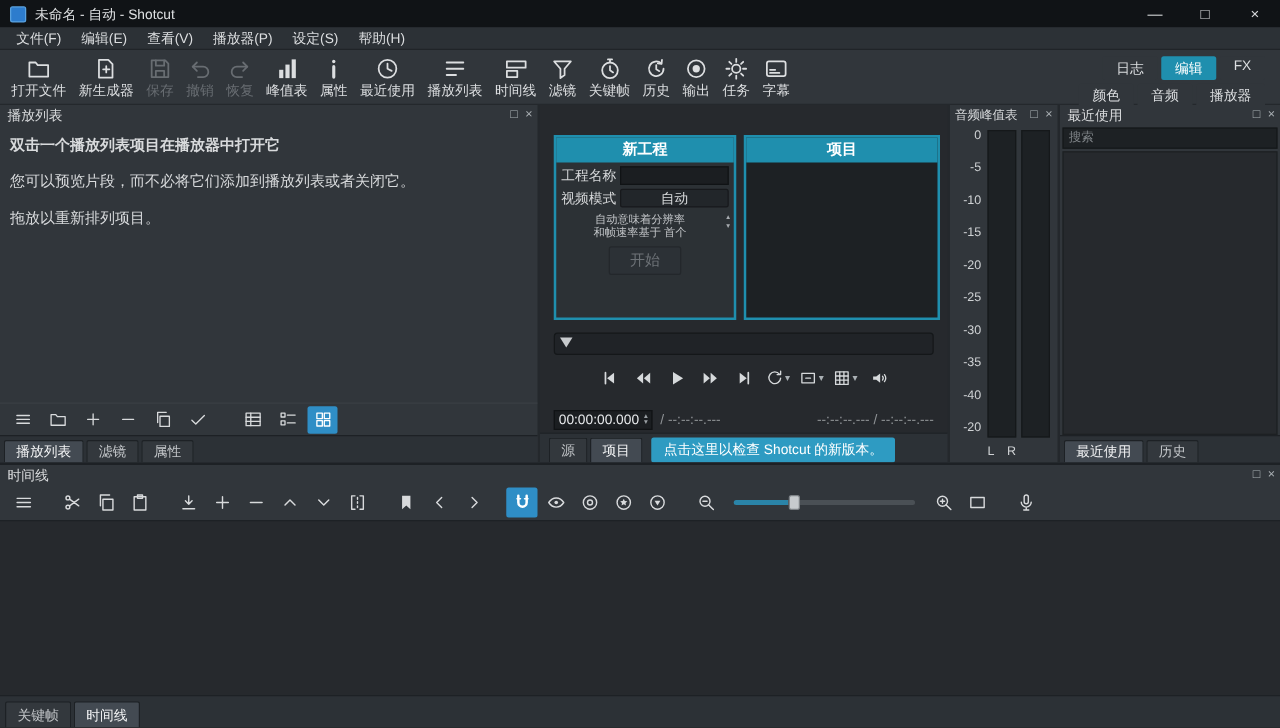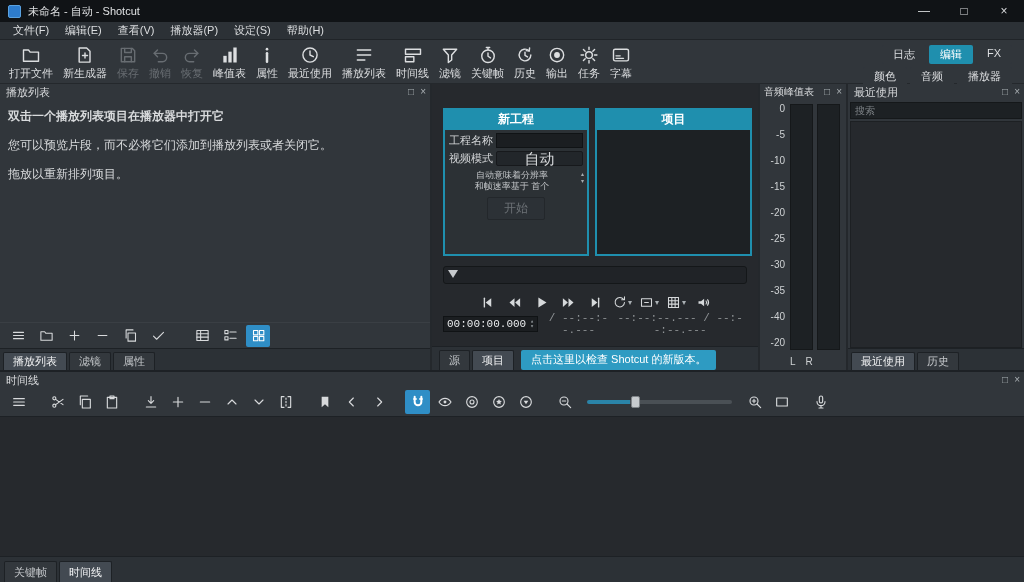--- a/index.html
+++ b/index.html
@@ -57,34 +57,34 @@
   
   .player-area { position: absolute; left: 432px; top: 0; width: 326px; height: 286px; background: #26292d; display: flex; flex-direction: column; }
   .boxes { display: flex; gap: 6px; padding: 24px 6px 4px 11px; flex: 0 0 auto; }
   .pbox { border: 2px solid #1f8fae; display: flex; flex-direction: column; }
   .pbox.newproj { width: 146px; background: #2c3135; height: 148px; }
   .pbox.projects { width: 157px; background: #1d2124; height: 148px; }
   .pbox-header { background: #1f8fae; color: #fff; font-weight: bold; text-align: center; font-size: 12px; padding: 1px 0 2px; flex: 0 0 auto; }
   .field { display: flex; align-items: center; gap: 3px; padding: 3px 4px 0 4px; font-size: 11px; color: #d4d6d8; }
   .field .flabel { white-space: nowrap; flex: 0 0 auto; }
   .finput { flex: 1; min-width: 0; background: #1b1e21; border: 1px solid #101315; color: #cfd2d4; height: 15px; font-size: 9px; padding: 0 2px; font-family: "Liberation Sans", sans-serif; }
-  .fmode { flex: 1; background: #22262a; border: 1px solid #17191c; text-align: center; font-size: 15px; color: #d8dadc; height: 15px; line-height: 14px; border-radius: 2px; }
+  .fmode { flex: 1; background: #22262a; border: 1px solid #17191c; text-align: center; font-size: 11px; color: #d8dadc; height: 15px; line-height: 14px; border-radius: 2px; }
   .pnote { position: relative; font-size: 9px; color: #c2c5c8; text-align: center; line-height: 11px; padding: 4px 12px 0 4px; }
   .note-arrows { position: absolute; right: 3px; top: 5px; display: flex; flex-direction: column; gap: 1px; font-size: 6px; line-height: 6px; color: #a7abaf; }
   .start-btn { margin: 5px auto 0; padding: 2px 16px; background: #2c3136; border: 1px solid #23272b; border-radius: 2px; color: #6d7277; font-size: 12px; }
 
   .seekbar { margin: 6px 11px 0; height: 18px; background: #202327; border: 1px solid #141719; border-radius: 3px; position: relative; flex: 0 0 auto; }
   .playhead { position: absolute; left: 4px; top: 3px; width: 0; height: 0; border-left: 5px solid transparent; border-right: 5px solid transparent; border-top: 8px solid #c7cacd; }
 
   .transport { display: flex; align-items: center; justify-content: center; gap: 3px; margin-top: 8px; flex: 0 0 auto; }
   .pbtn { height: 20px; min-width: 24px; display: flex; align-items: center; justify-content: center; gap: 1px; color: #d6d9db; }
   .pbtn svg { width: 15px; height: 15px; }
   .caret { font-size: 8px; color: #aab0b4; }
 
-  .tcrow { display: flex; align-items: center; margin: 0 11px 0; font-size: 11px; font-family: Liberation Mono, monospace; flex: 0 0 auto; text-align: center; }
+  .tcrow { display: flex; align-items: center; margin: 16px 11px 0; font-size: 11px; font-family: Liberation Sans, sans-serif; flex: 0 0 auto; text-align: center; }
   .tcfield { background: #1b1e21; border: 1px solid #101315; padding: 1px 3px; display: flex; align-items: center; gap: 4px; color: #e8eaec; }
   .spin { display: flex; flex-direction: column; gap: 0; font-size: 6px; line-height: 5px; color: #9aa0a4; }
   .tc-dim { color: #8f9396; margin-left: 6px; }
   .tc-right { margin-left: auto; color: #8f9396; }
 
   .ptabs { margin-top: auto; height: 24px; display: flex; align-items: stretch; gap: 2px; padding: 3px 3px 0 7px; background: #2c3136; border-top: 1px solid #1d2125; flex: 0 0 auto; }
   .notif { align-self: center; margin-left: 5px; background: #2e9bc2; color: #ffffff; padding: 2px 10px 3px; font-size: 11px; border-radius: 2px; white-space: nowrap; }
 
   
   .meter-dock { left: 760px; width: 86px; }

